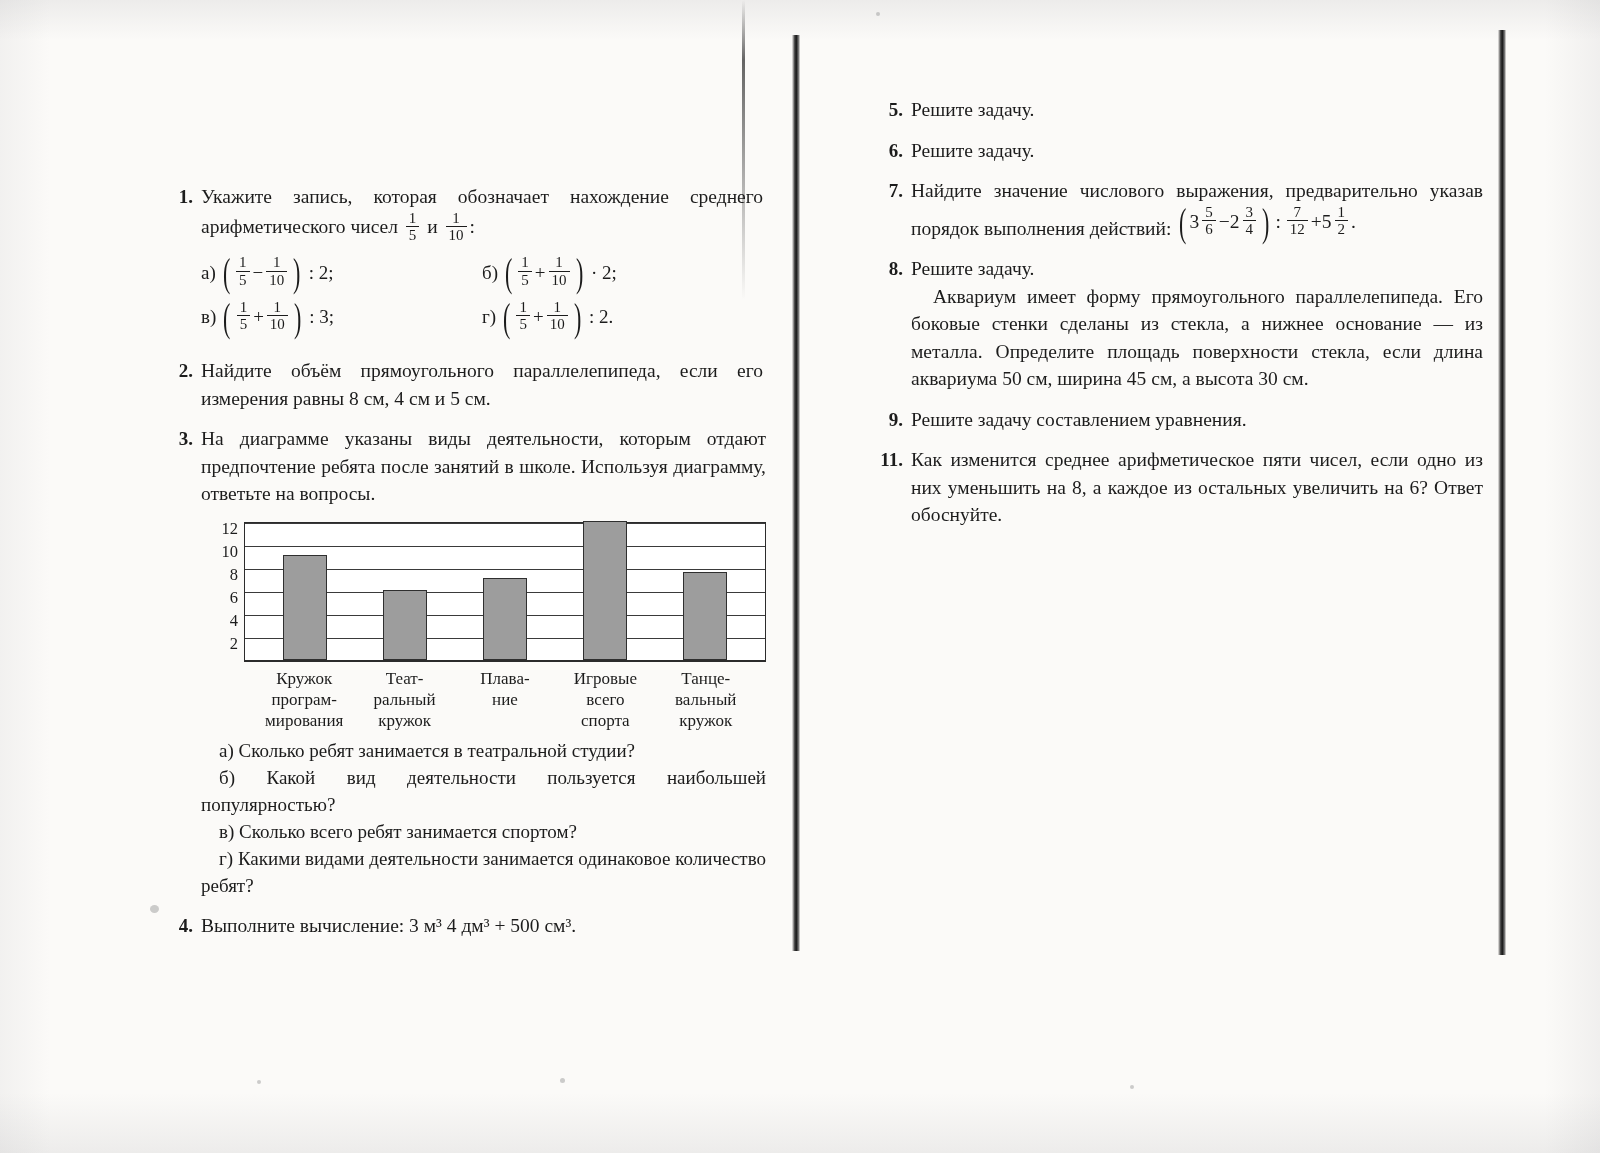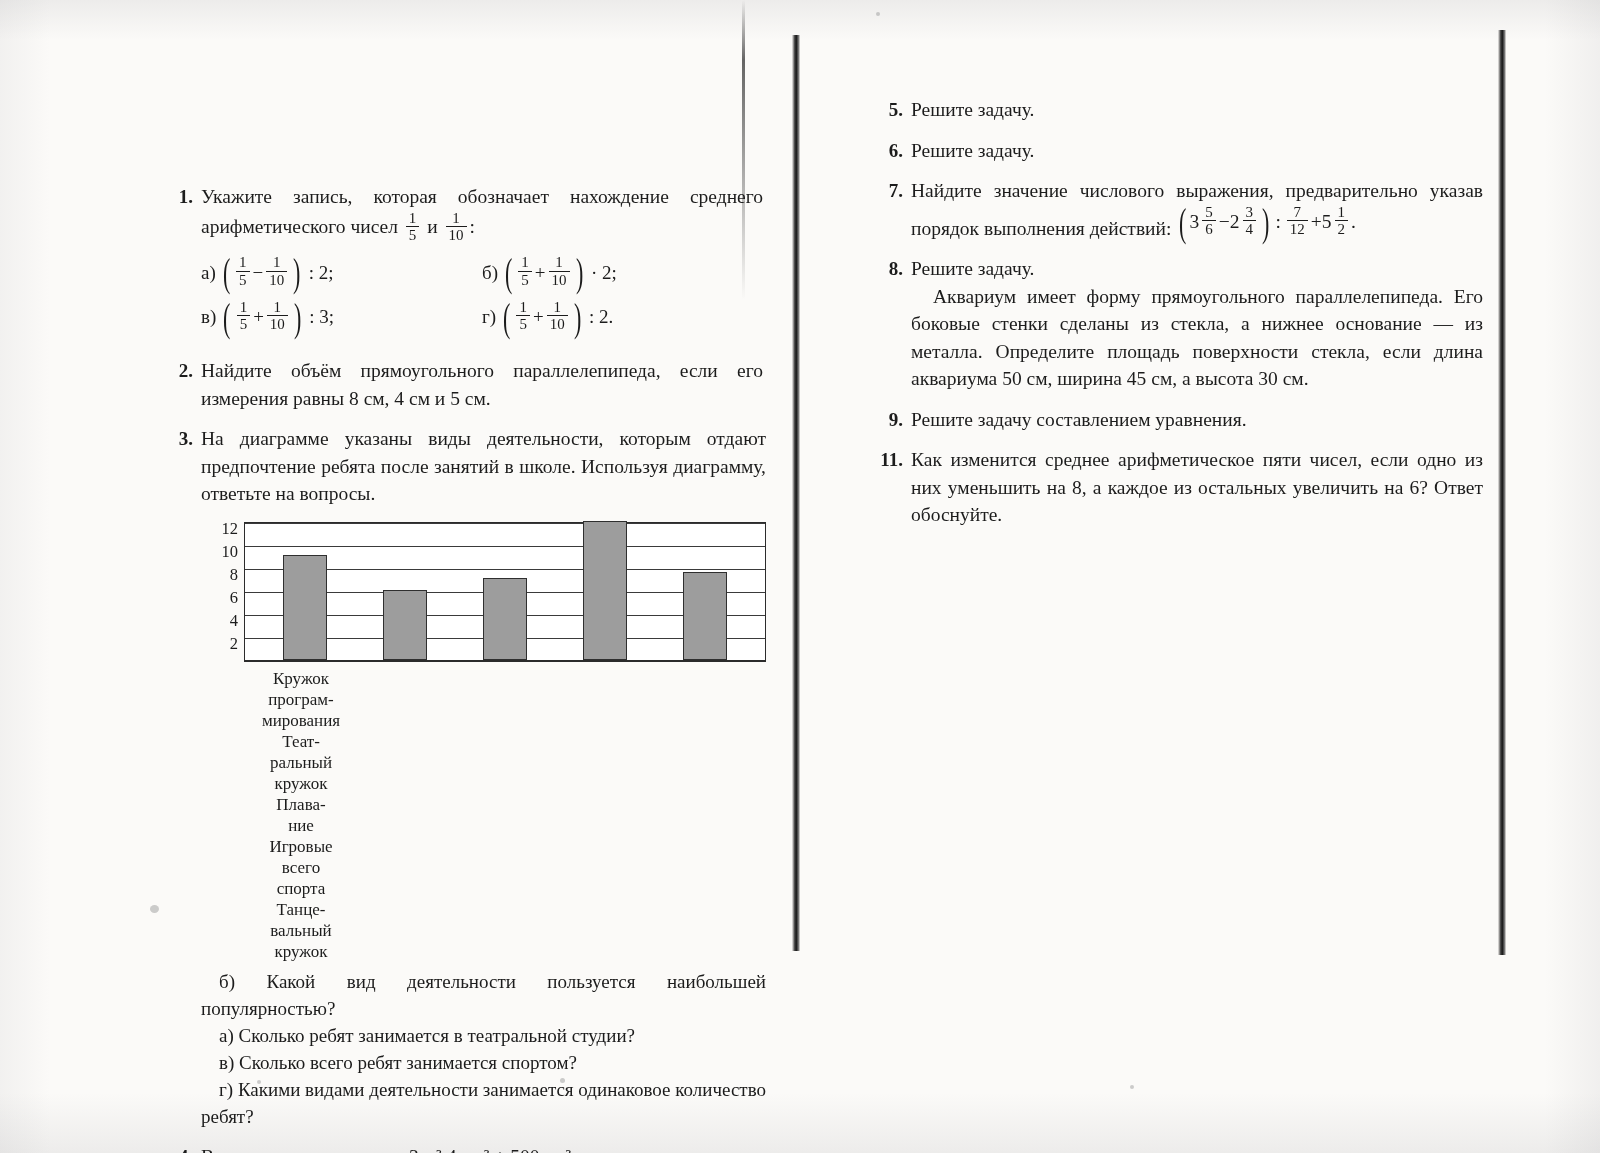--- a/index.html
+++ b/index.html
@@ -178,21 +178,20 @@
     background: #9d9d9d;
     border: 1.4px solid #2f2f2f;
     box-sizing: border-box;
   }
   .xlabels {
     display: flex;
     justify-content: space-around;
     margin-left: 38px;
     padding: 6px 10px 0 10px;
     box-sizing: border-box;
-    flex-direction: column;
   }
   .xlabel {
     width: 94px;
     text-align: center;
     font-size: 17px;
     line-height: 21px;
   }
   .subq {
     font-size: 19px;
     line-height: 27px;
@@ -363,22 +362,22 @@
             </div>
             <div class="xlabel">
               <div>Танце-</div>
               <div>вальный</div>
               <div>кружок</div>
             </div>
           </div>
         </div>
 
         <div class="subq">
+          <p>а) Сколько ребят занимается в театральной студии?</p>
           <p>б) Какой вид деятельности пользуется наибольшей популярностью?</p>
-          <p>а) Сколько ребят занимается в театральной студии?</p>
           <p>в) Сколько всего ребят занимается спортом?</p>
           <p>г) Какими видами деятельности занимается одинаковое количество ребят?</p>
         </div>
       </div>
     </div>
 
     <div class="item" style="margin-top:10px">
       <div class="num">4.</div>
       <div class="body">Выполните вычисление: 3 м³ 4 дм³ + 500 см³.</div>
     </div>

